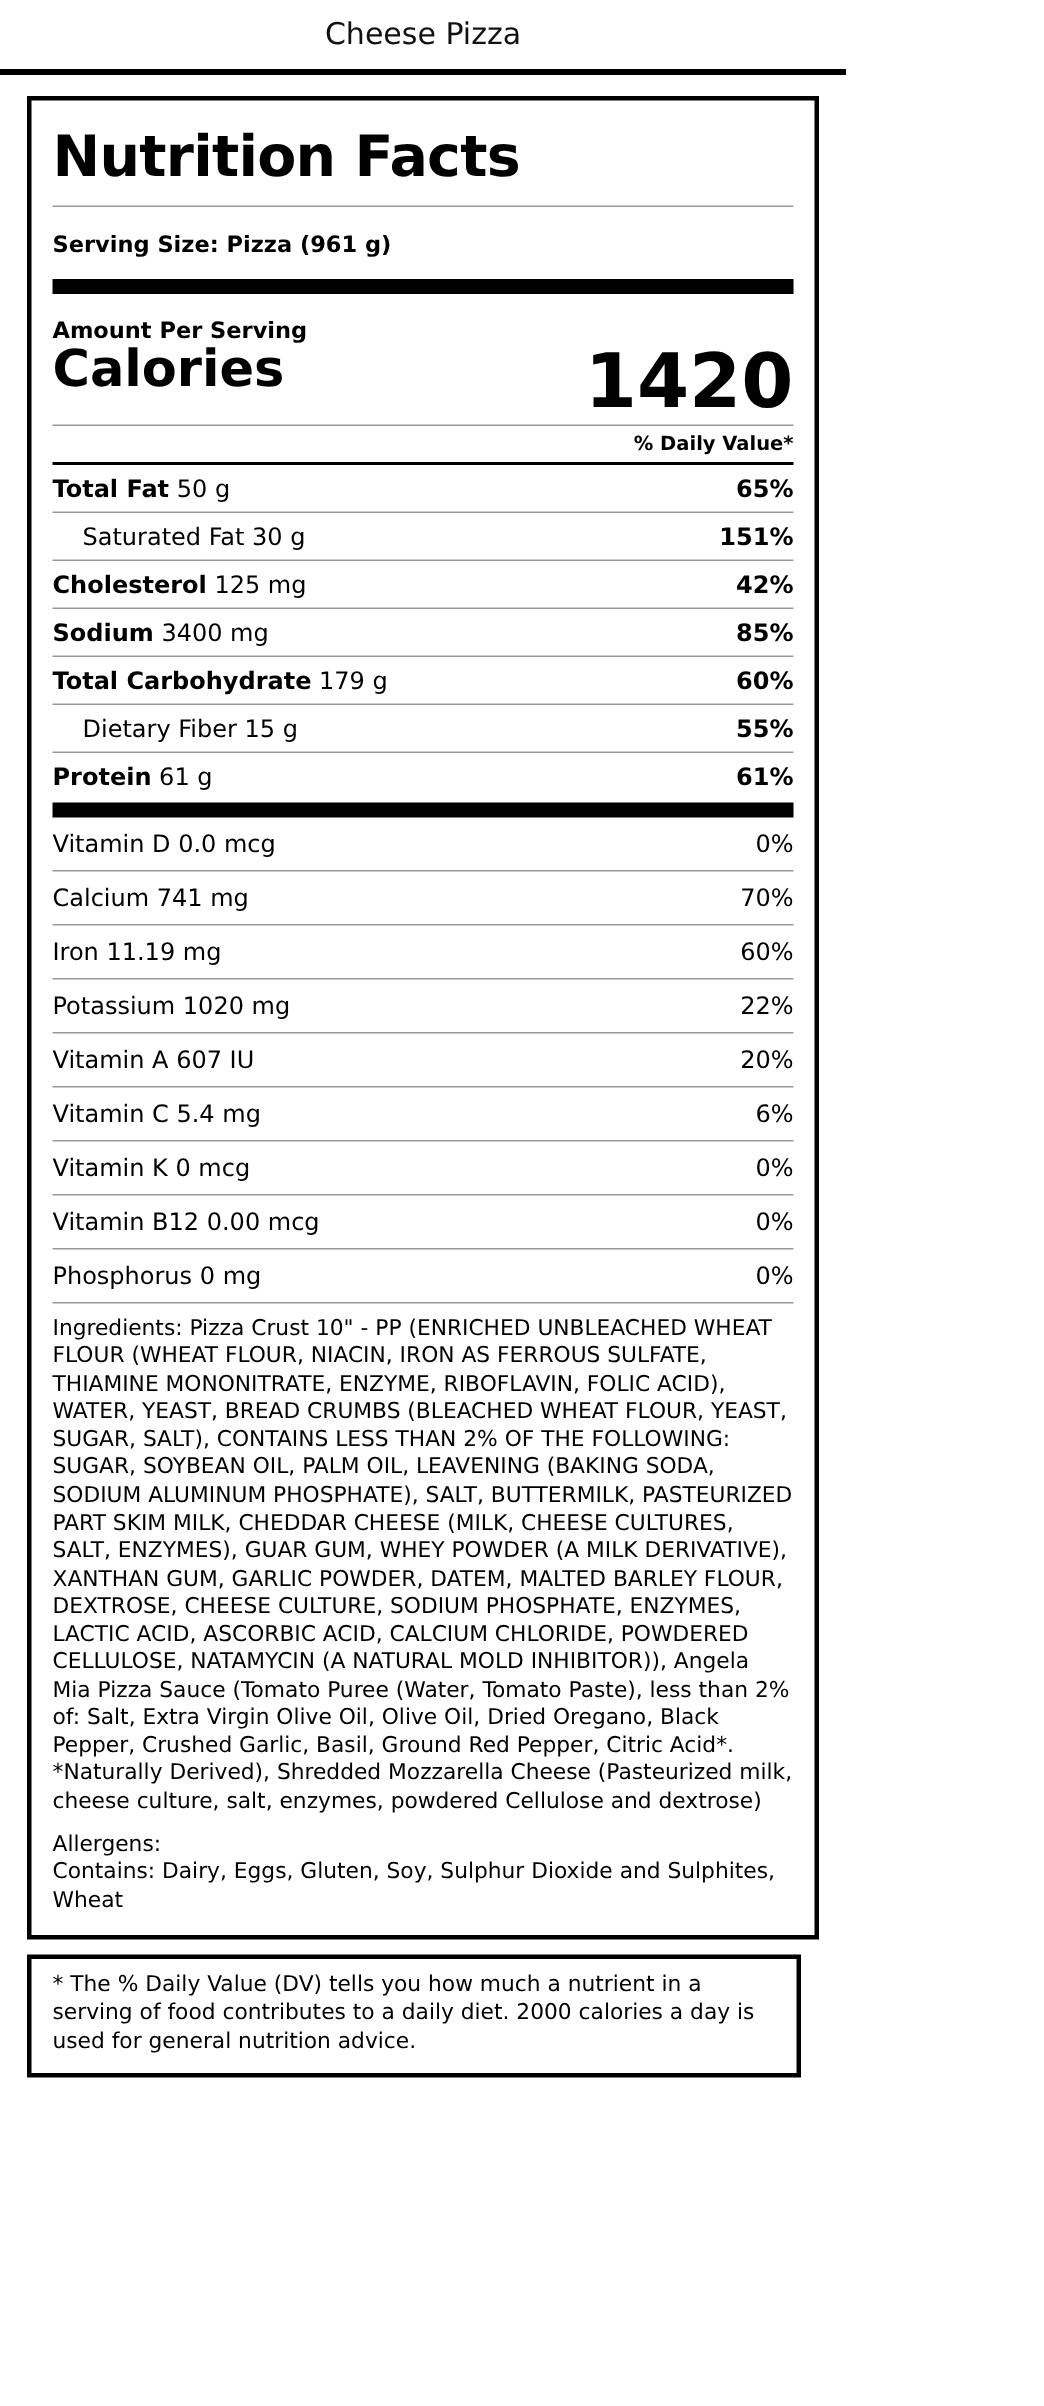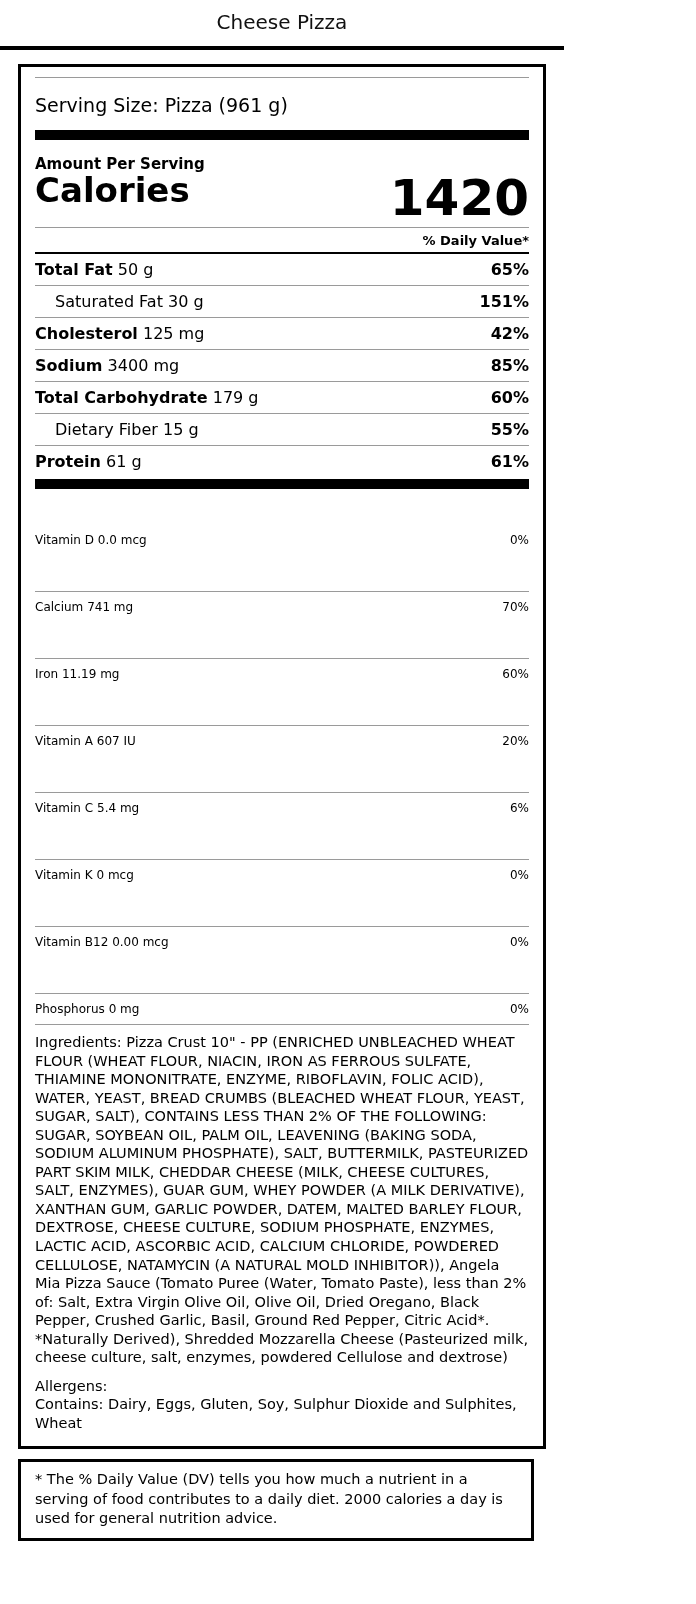--- a/index.html
+++ b/index.html
@@ -40,22 +40,22 @@
     line-height: 1.15;
     padding: 6px 0 10px 0;
   }
   .hr-thin {
     border-top: 1px solid #9a9a9a;
   }
   .hr-thick {
     border-top: 10px solid #000;
   }
   .serving {
-    font-size: 19px;
-    font-weight: normal;
+    font-size: 15px;
+    font-weight: bold;
     padding: 16px 0 14px 0;
   }
   .amount-per {
     font-size: 15px;
     font-weight: bold;
     padding-top: 15px;
   }
   .cal-row {
     display: flex;
     align-items: flex-start;
@@ -97,23 +97,22 @@
   }
   .row .dv {
     font-weight: bold;
     white-space: nowrap;
     padding-left: 10px;
   }
   .row.indent .nm {
     padding-left: 20px;
   }
   .vit .row {
-    font-size: 12px;
+    font-size: 16px;
     padding: 8px 0 8px 0;
-    margin-top: 36px;
   }
   .vit .row .dv {
     font-weight: normal;
   }
   .vit .row.first {
     border-top: none;
   }
   .vitamins-sep {
     border-top: 10px solid #000;
     margin-top: 2px;
@@ -151,20 +150,21 @@
 </head>
 <body>
 
 <div class="page">
 
   <div class="product-title">Cheese Pizza</div>
   <div class="title-rule"></div>
 
   <div class="panel">
 
+    <div class="nf-title">Nutrition Facts</div>
     <div class="hr-thin"></div>
 
     <div class="serving">Serving Size: Pizza (961 g)</div>
 
     <div class="hr-thick"></div>
 
     <div class="amount-per">Amount Per Serving</div>
 
     <div class="cal-row">
       <div class="cal-label">Calories</div>
@@ -226,20 +226,24 @@
       <div class="row">
         <div class="nm"><span>Calcium</span> <span>741 mg</span></div>
         <div class="dv">70%</div>
       </div>
 
       <div class="row">
         <div class="nm"><span>Iron</span> <span>11.19 mg</span></div>
         <div class="dv">60%</div>
       </div>
 
+      <div class="row">
+        <div class="nm"><span>Potassium</span> <span>1020 mg</span></div>
+        <div class="dv">22%</div>
+      </div>
 
       <div class="row">
         <div class="nm"><span>Vitamin A</span> <span>607 IU</span></div>
         <div class="dv">20%</div>
       </div>
 
       <div class="row">
         <div class="nm"><span>Vitamin C</span> <span>5.4 mg</span></div>
         <div class="dv">6%</div>
       </div>

